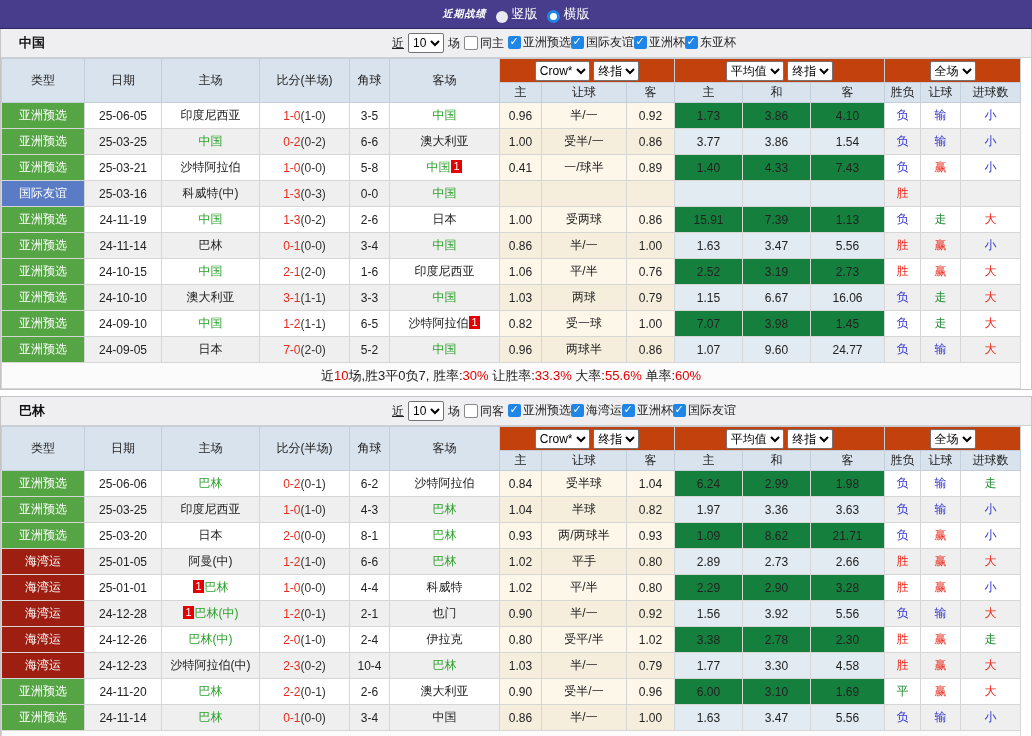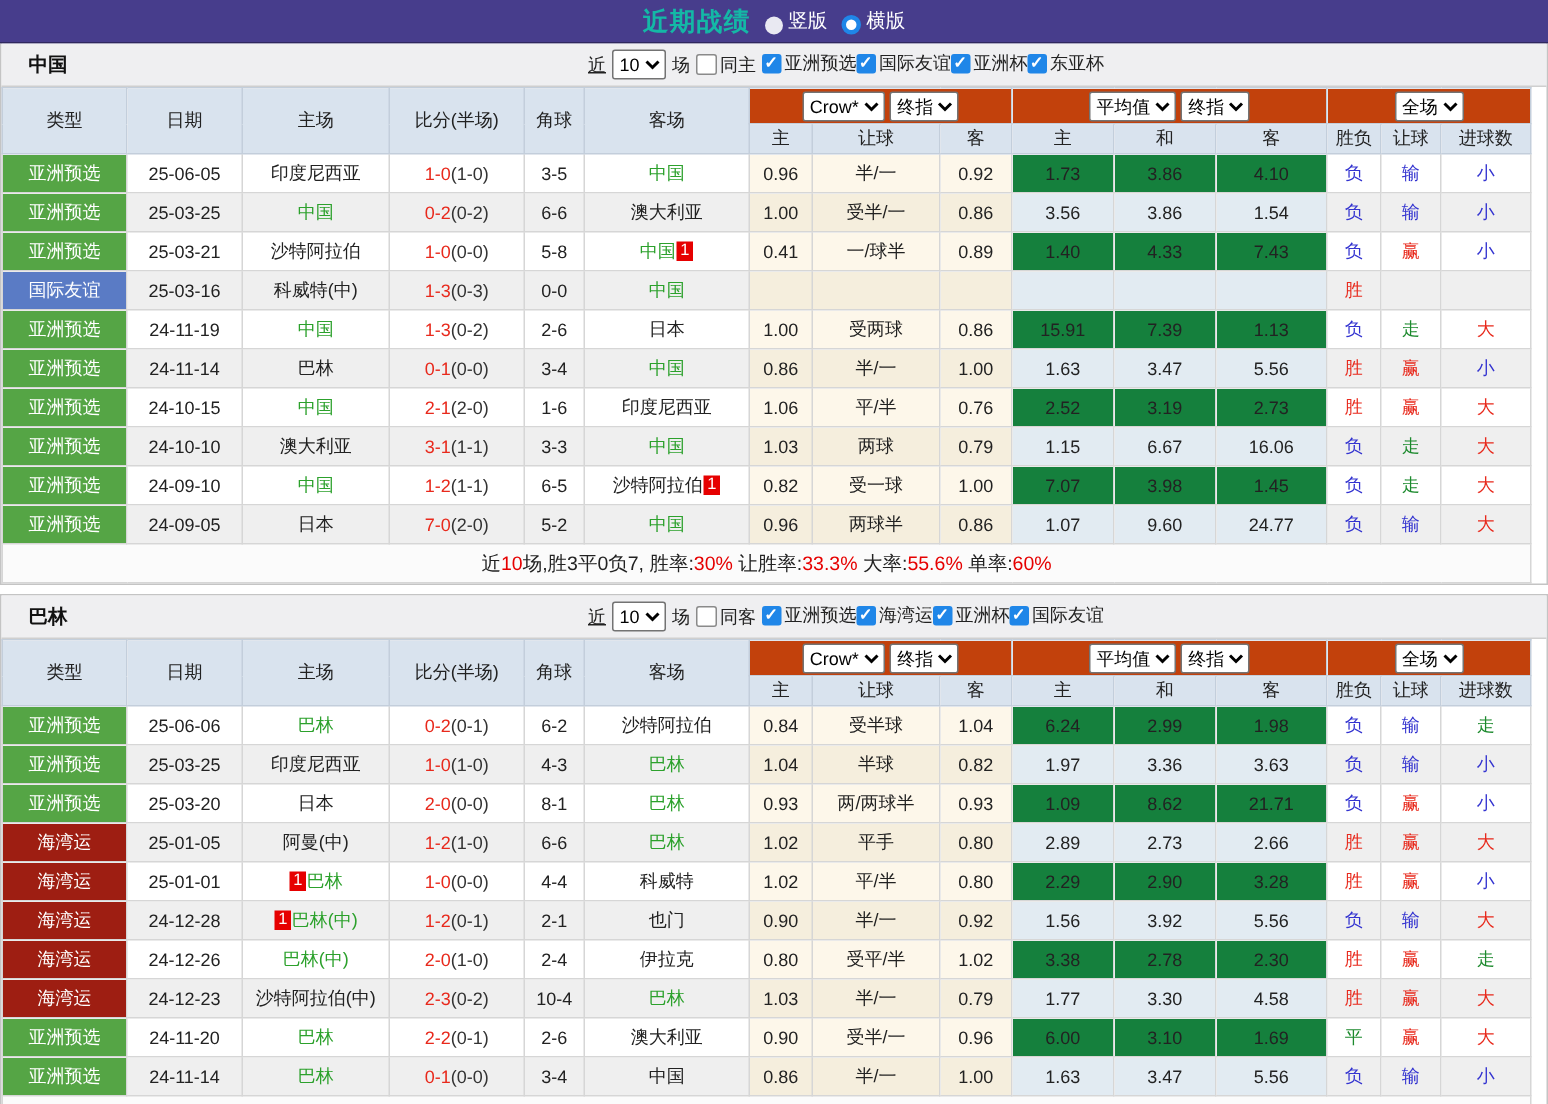--- a/index.html
+++ b/index.html
@@ -1,36 +1,36 @@
 <!DOCTYPE html>
 <html><head>
 <meta charset="utf-8">
 <style>
   html,body{margin:0;padding:0;background:#fff;}
   body{font-family:"Liberation Sans","DejaVu Sans",sans-serif;font-size:12px;color:#222;width:1032px;}
   
   .topbar{height:28px;background:#473d8c;display:flex;align-items:center;justify-content:center;gap:9px;border-bottom:1px solid #2f285e;}
-  .topbar .title{color:#14b8a6;font-weight:bold;font-size:17px;letter-spacing:1px;}
+  .topbar .title{color:#ffffff;font-weight:bold;font-size:10px;letter-spacing:1px;font-style:italic;}
   .topbar label{color:#fff;display:inline-flex;align-items:flex-end;gap:4px;cursor:pointer;font-size:13px;}
   .radio{display:inline-block;border-radius:50%;}
   .radio.off{width:12px;height:12px;background:#e9e9f2;}
   .radio.on{width:7px;height:7px;background:#fff;border:3px solid #1f86e8;}
   
   .section{border:1px solid #c4c4c4;border-top:none;}
   .section + .section{margin-top:6px;border-top:1px solid #c4c4c4;}
   .filterbar{height:28px;background:#efeff1;display:flex;align-items:center;border-bottom:1px solid #cfcfcf;}
   .filterbar .team{font-weight:bold;font-size:13px;color:#111;padding-left:18px;}
   .filterbar .controls{margin-left:auto;margin-right:295px;display:flex;align-items:center;gap:4px;white-space:nowrap;}
   .filterbar .near{text-decoration:underline;cursor:pointer;}
   select{font-family:"Liberation Sans",sans-serif;font-size:12px;height:20px;border:1px solid #737373;background:#fff;border-radius:2px;}
   .cb{display:inline-block;width:13px;height:13px;border-radius:2px;vertical-align:-2px;position:relative;}
   .cb.checked{background:#1f86e8;}
   .cb.checked::after{content:"✓";position:absolute;left:1.5px;top:-1.5px;color:#fff;font-size:11px;font-weight:bold;}
   .cb.unchecked{background:#fff;border:1px solid #8a8a8a;width:12px;height:12px;}
-  .cb-group{display:inline-flex;align-items:center;gap:2px;cursor:pointer;color:#222;font-family:Liberation Serif, serif;}
+  .cb-group{display:inline-flex;align-items:center;gap:2px;cursor:pointer;color:#222;}
   
   table{border-collapse:collapse;table-layout:fixed;width:949px;}
   th,td{border:1px solid #d6d6d6;text-align:center;padding:0;overflow:hidden;white-space:nowrap;}
   thead th{background:#d9e3ee;color:#222;font-weight:normal;border-color:#c3cedb;}
   thead tr.ddrow th.ddcell{background:#c2410c;height:23px;}
   thead tr.subrow th{height:19px;}
   thead th[rowspan]{height:43px;}
   tbody td{height:25px;background:#fff;}
   tr.stripe td{background:#efefef;}
   td.c-odds{background:#fdf7ea;}
@@ -159,21 +159,21 @@
         <tr class="stripe">
           <td class="type" style="background: rgb(85, 165, 69);">亚洲预选</td>
           <td>25-03-25</td>
           <td><span class="team-green">中国</span></td>
           <td><span class="t-red">0-2</span><span class="ht">(0-2)</span></td>
           <td>6-6</td>
           <td><span>澳大利亚</span></td>
           <td class="c-odds">1.00</td>
           <td class="c-odds">受半/一</td>
           <td class="c-odds">0.86</td>
-          <td class="c-avg">3.56</td>
+          <td class="c-avg">3.77</td>
           <td class="c-avg">3.86</td>
           <td class="c-avg">1.54</td>
           <td class="t-blue">负</td>
           <td class="t-blue">输</td>
           <td class="t-blue">小</td>
         </tr>
         <tr>
           <td class="type" style="background: rgb(85, 165, 69);">亚洲预选</td>
           <td>25-03-21</td>
           <td><span>沙特阿拉伯</span></td>

